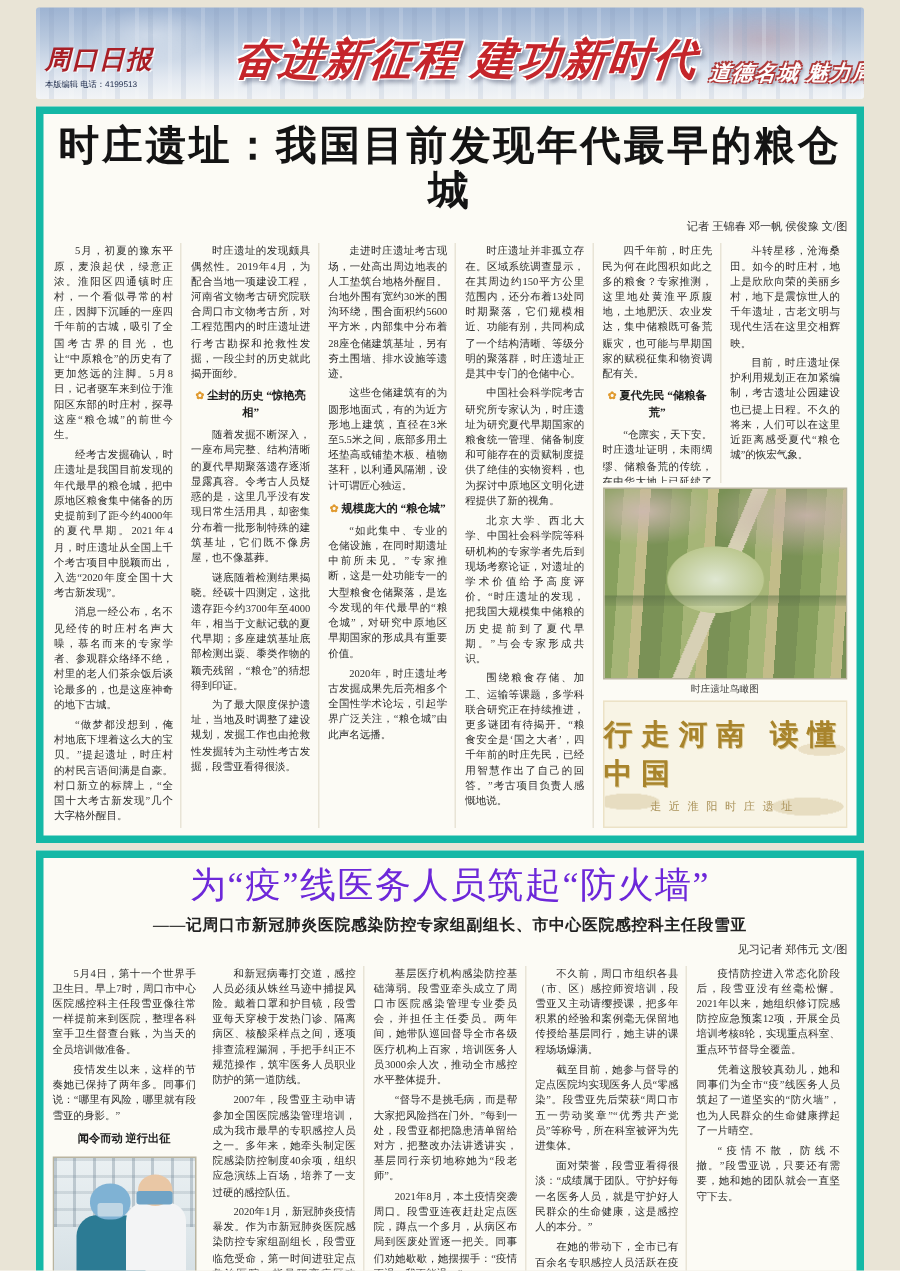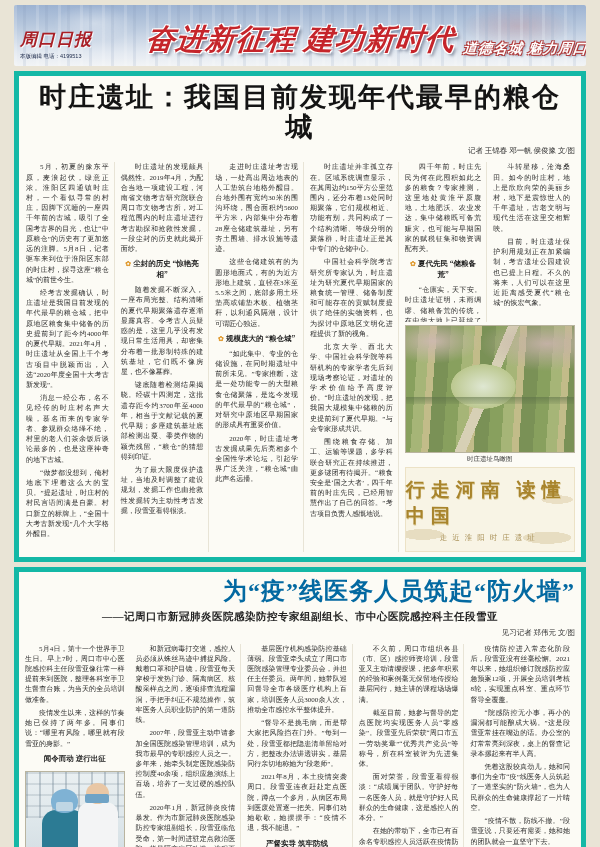--- a/index.html
+++ b/index.html
@@ -1,21 +1,21 @@
 <!DOCTYPE html>
 <html><head>
 <meta charset="utf-8">
 <style>
   * { margin:0; padding:0; box-sizing:border-box; }
   html,body { width:600px; }
   body {
     font-family:"Liberation Serif","DejaVu Serif",serif;
     background:#e9e4d6;
   }
-  .page { width:600px; height:847px; overflow:hidden; padding:5px 14px 0; position:relative; }
+  .page { width:600px; height:847px; overflow:hidden; padding:5px 24px 0; position:relative; }
 
   
   .masthead {
     height:61px; position:relative; display:flex; align-items:flex-end;
     background:linear-gradient(180deg,#9db3d2 0%,#b9c9de 35%,#e3e9f1 78%,#f2f4f6 100%);
     border-radius:2px; overflow:hidden; padding:0 6px 6px;
   }
   .mast-sky { position:absolute; inset:0;
     background:
       repeating-linear-gradient(90deg, rgba(255,255,255,.28) 0 3px, transparent 3px 9px, rgba(130,150,180,.25) 9px 12px, transparent 12px 22px),
@@ -70,21 +70,21 @@
     display:flex; flex-direction:column; align-items:center; justify-content:center;
     background:
       radial-gradient(34px 9px at 10% 80%, #e7ddc1 0 60%, rgba(0,0,0,0) 61%),
       radial-gradient(26px 7px at 90% 38%, #eadfc4 0 60%, rgba(0,0,0,0) 61%),
       radial-gradient(40px 10px at 84% 84%, #e7ddc1 0 60%, rgba(0,0,0,0) 61%),
       #f8f4e5; }
   .banner-title { font-size:19px; font-weight:900; color:#a8842c; letter-spacing:6px; text-shadow:.5px .5px 0 #d9c791; }
   .banner-sub { font-size:7.5px; color:#ab935b; letter-spacing:5px; margin-top:4px; }
 
   
-  .headline2 { font-size:24px; font-weight:700; text-align:right; color:#0369a1; letter-spacing:1px; line-height:1.05; }
+  .headline2 { font-size:24px; font-weight:400; text-align:center; color:#6d28d9; letter-spacing:1px; line-height:1.05; }
   .dek { font-size:10.5px; font-weight:700; text-align:center; color:#222; margin-top:5px; letter-spacing:.5px; }
   .a2-cols { height:232px; overflow:hidden; }
   .colwrap { flex:1; min-width:0; display:flex; flex-direction:column; padding-right:5px; overflow:hidden; }
   .colwrap .coltext { font-size:7px; line-height:1.46; text-align:justify; color:#2c2c2c; }
   .photo-med { flex:none; height:118px; margin-top:2px; border:1px solid #b9b49f; position:relative; overflow:hidden;
     background:linear-gradient(180deg,#eaf0f2 0%,#dde6ea 45%,#ccd7dd 100%); }
   .photo-med::before { content:""; position:absolute; top:0; left:0; right:0; height:46px;
     background:repeating-linear-gradient(90deg, rgba(110,130,145,.35) 0 2px, rgba(0,0,0,0) 2px 13px),
                repeating-linear-gradient(0deg, rgba(150,165,175,.3) 0 2px, rgba(0,0,0,0) 2px 11px); }
   .fig1 { position:absolute; left:16%; bottom:0; width:46px; height:78px; background:#2c7b94; border-radius:14px 16px 0 0; }
@@ -199,21 +199,20 @@
           <div class="subhead"><span>严督实导 筑牢防线</span></div>
         </div>
       <div class="col">
           <p class="para">不久前，周口市组织各县（市、区）感控师资培训，段雪亚又主动请缨授课，把多年积累的经验和案例毫无保留地传授给基层同行，她主讲的课程场场爆满。</p>
           <p class="para">截至目前，她参与督导的定点医院均实现医务人员“零感染”。段雪亚先后荣获“周口市五一劳动奖章”“优秀共产党员”等称号，所在科室被评为先进集体。</p>
           <p class="para">面对荣誉，段雪亚看得很淡：“成绩属于团队。守护好每一名医务人员，就是守护好人民群众的生命健康，这是感控人的本分。”</p>
           <p class="para">在她的带动下，全市已有百余名专职感控人员活跃在疫情防控一线，成为医疗机构名副其实的“安全卫士”。</p>
         </div>
       <div class="col">
           <p class="para">疫情防控进入常态化阶段后，段雪亚没有丝毫松懈。2021年以来，她组织修订院感防控应急预案12项，开展全员培训考核8轮，实现重点科室、重点环节督导全覆盖。</p>
-          <p class="para">“院感防控无小事，再小的漏洞都可能酿成大祸。”这是段雪亚常挂在嘴边的话。办公室的灯常常亮到深夜，桌上的督查记录本摞起来有半人高。</p>
           <p class="para">凭着这股较真劲儿，她和同事们为全市“疫”线医务人员筑起了一道坚实的“防火墙”，也为人民群众的生命健康撑起了一片晴空。</p>
           <p class="para">“疫情不散，防线不撤。”段雪亚说，只要还有需要，她和她的团队就会一直坚守下去。</p>
         </div>
     </div>
   </section>
 
   <div class="bottom-strip"></div>
 </div>
 
 </body></html>

